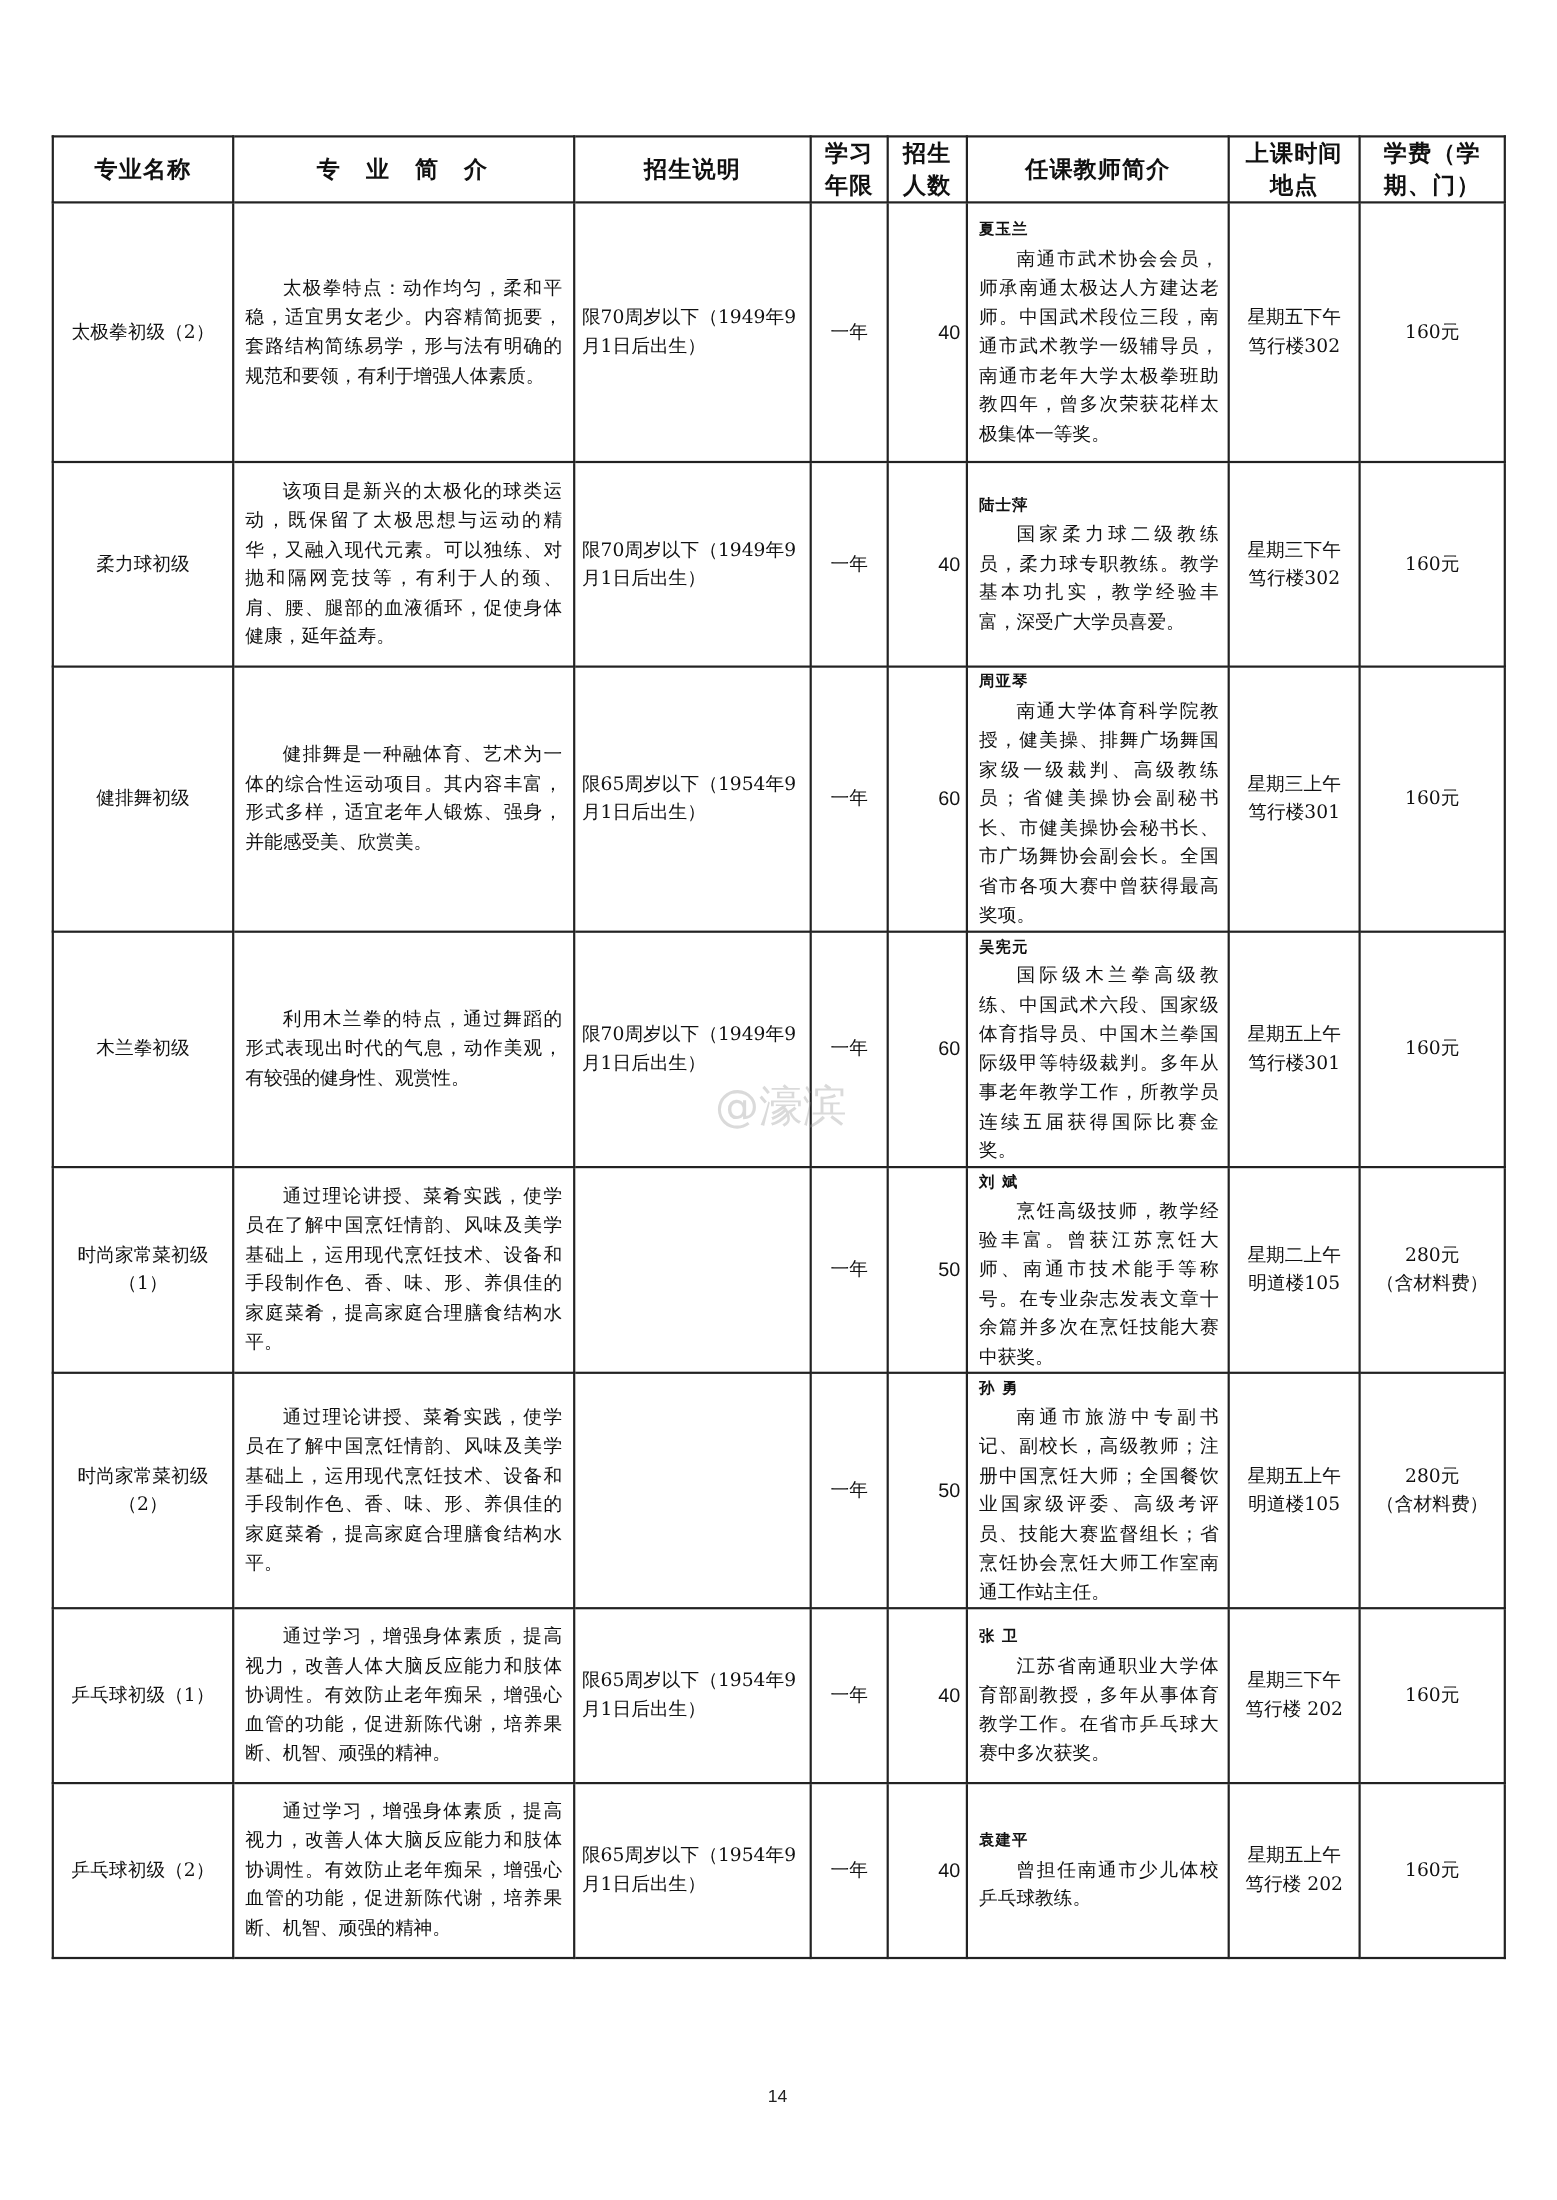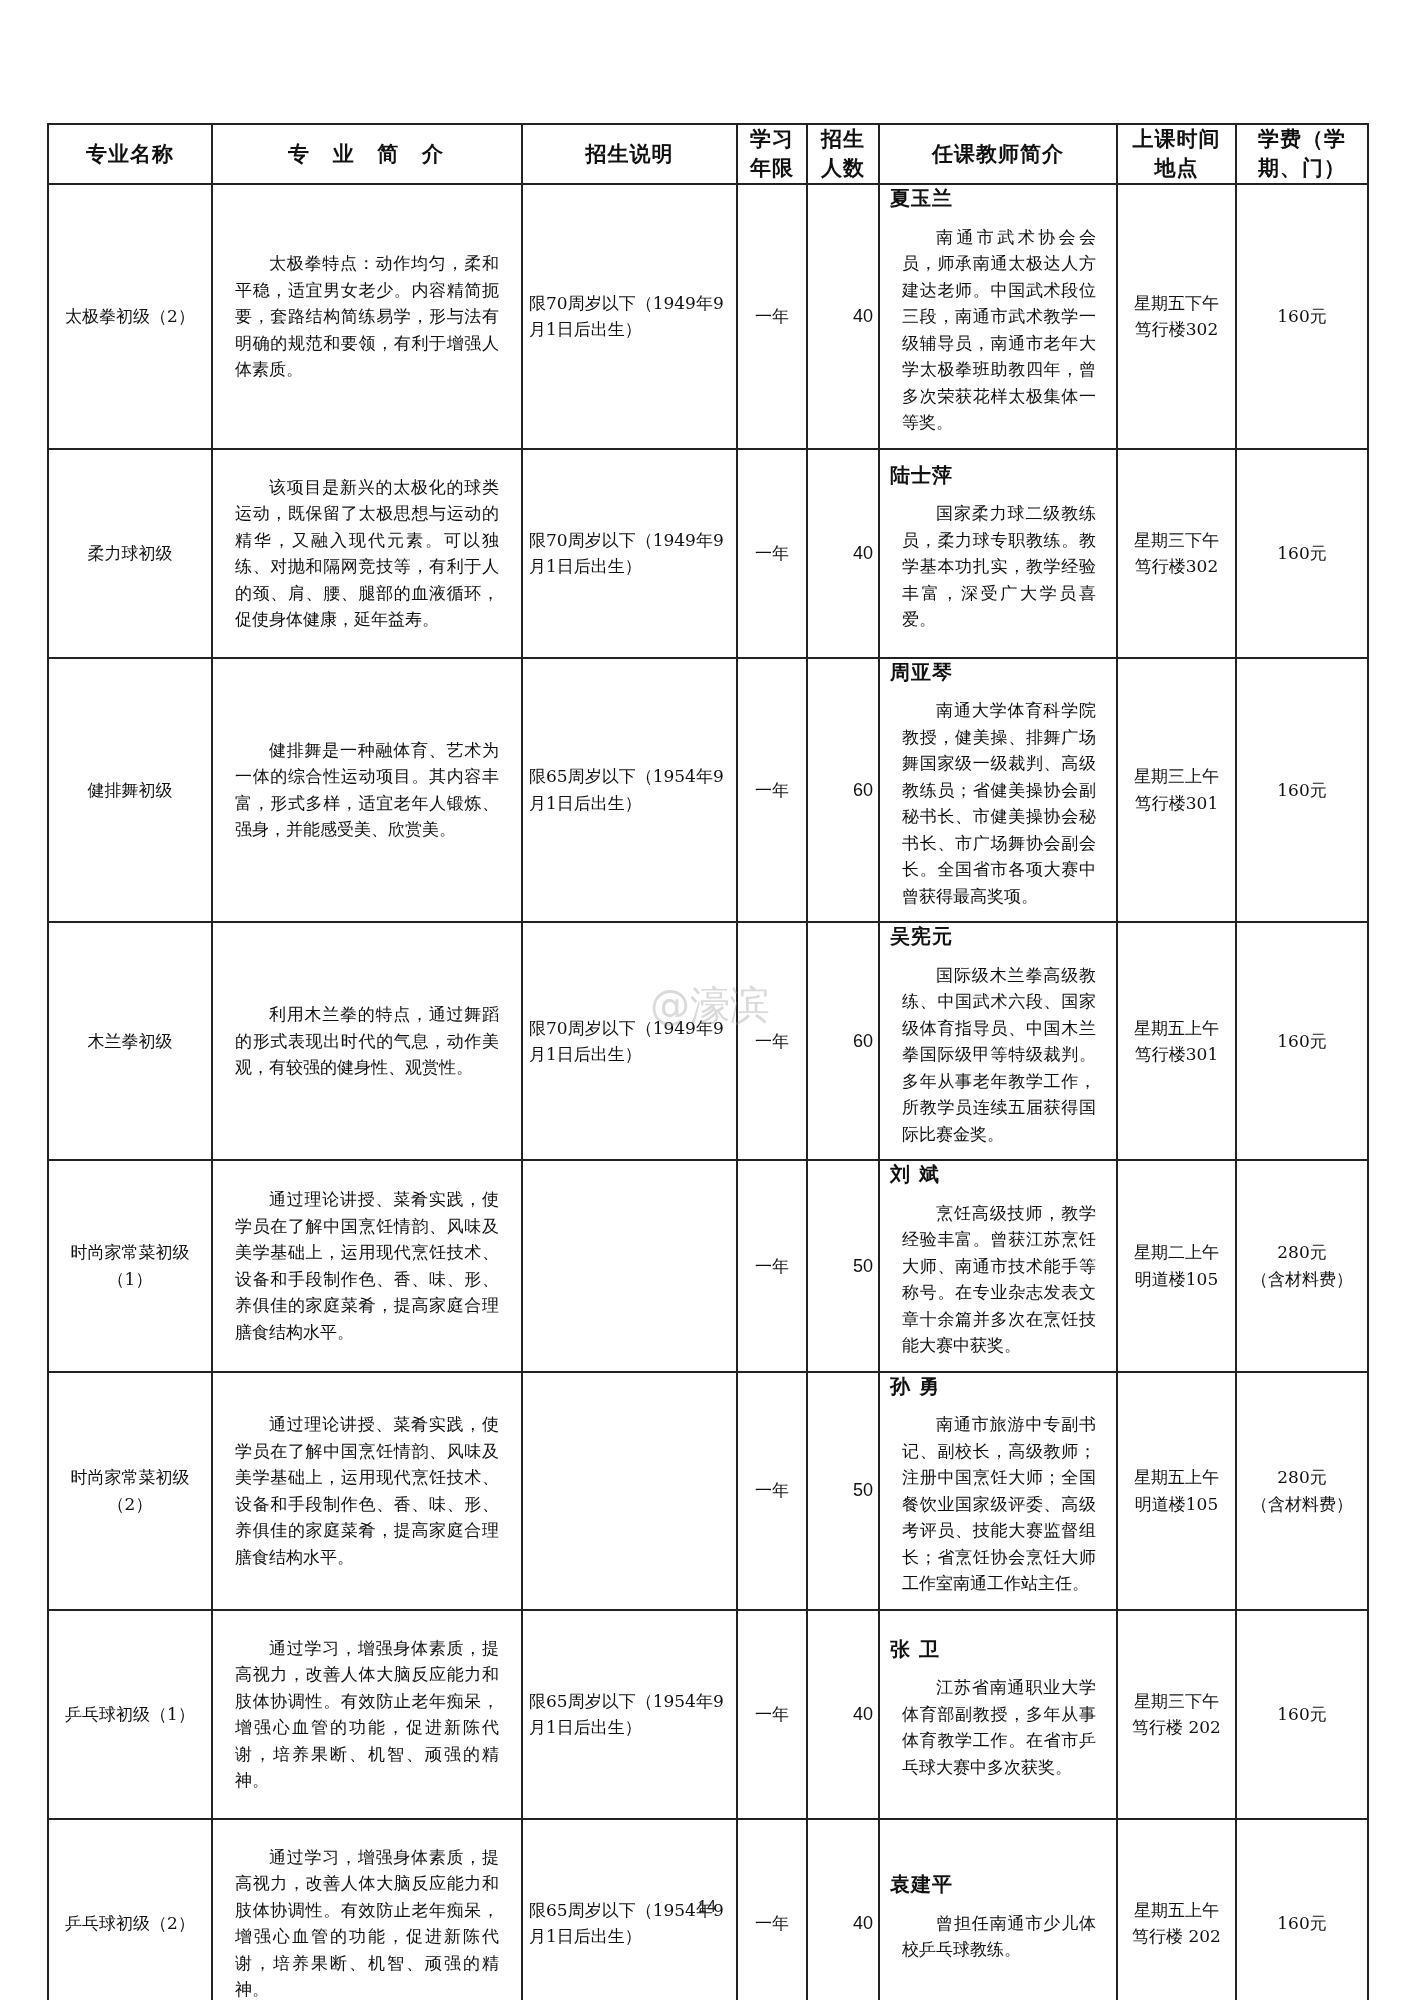--- a/index.html
+++ b/index.html
@@ -4,24 +4,24 @@
 <style>
   html,body{margin:0;padding:0;background:#fff;}
   body{width:1415px;height:2000px;position:relative;overflow:hidden;font-family:"DejaVu Serif","Liberation Serif",serif;color:#111;}
   table{position:absolute;left:47px;top:123px;border-collapse:collapse;table-layout:fixed;width:1320px;}
   td,th{border:2px solid #222;padding:0;vertical-align:middle;}
   th{font-family:"DejaVu Sans","Liberation Sans",sans-serif;font-weight:bold;font-size:21px;line-height:29px;text-align:center;height:56px;letter-spacing:1px;}
   td{font-size:17px;line-height:26.5px;}
   .c{text-align:center;}
   .name{text-align:center;padding:0 6px;}
   .desc{padding:12px 10px;text-align:justify;}
-  .desc p,.teach p{margin:12px;text-indent:2em;}
+  .desc p,.teach p{margin:0;text-indent:2em;}
   .enroll{padding:0 4px 0 6px;}
   .teach{padding:0 8px 0 10px;text-align:justify;}
-  .teach .tname{font-weight:bold;font-family:"DejaVu Sans","Liberation Sans",sans-serif;font-size:20px;text-indent:0;margin:0;letter-spacing:1px;}
+  .teach .tname{font-weight:bold;font-family:"DejaVu Sans","Liberation Sans",sans-serif;font-size:14px;text-indent:0;margin:0;letter-spacing:1px;}
   .num{font-family:"Liberation Sans","DejaVu Sans",sans-serif;font-size:18px;padding-left:40px;}
   .pageno{position:absolute;left:698px;top:1898px;font-family:"Liberation Sans",sans-serif;font-size:16px;color:#222;}
   .watermark{position:absolute;left:650px;top:978px;font-family:"DejaVu Sans",sans-serif;font-size:40px;color:rgba(150,150,150,0.35);pointer-events:none;}
 </style>
 </head>
 <body>
 
 <table>
   <colgroup>
     <col style="width:164px">

